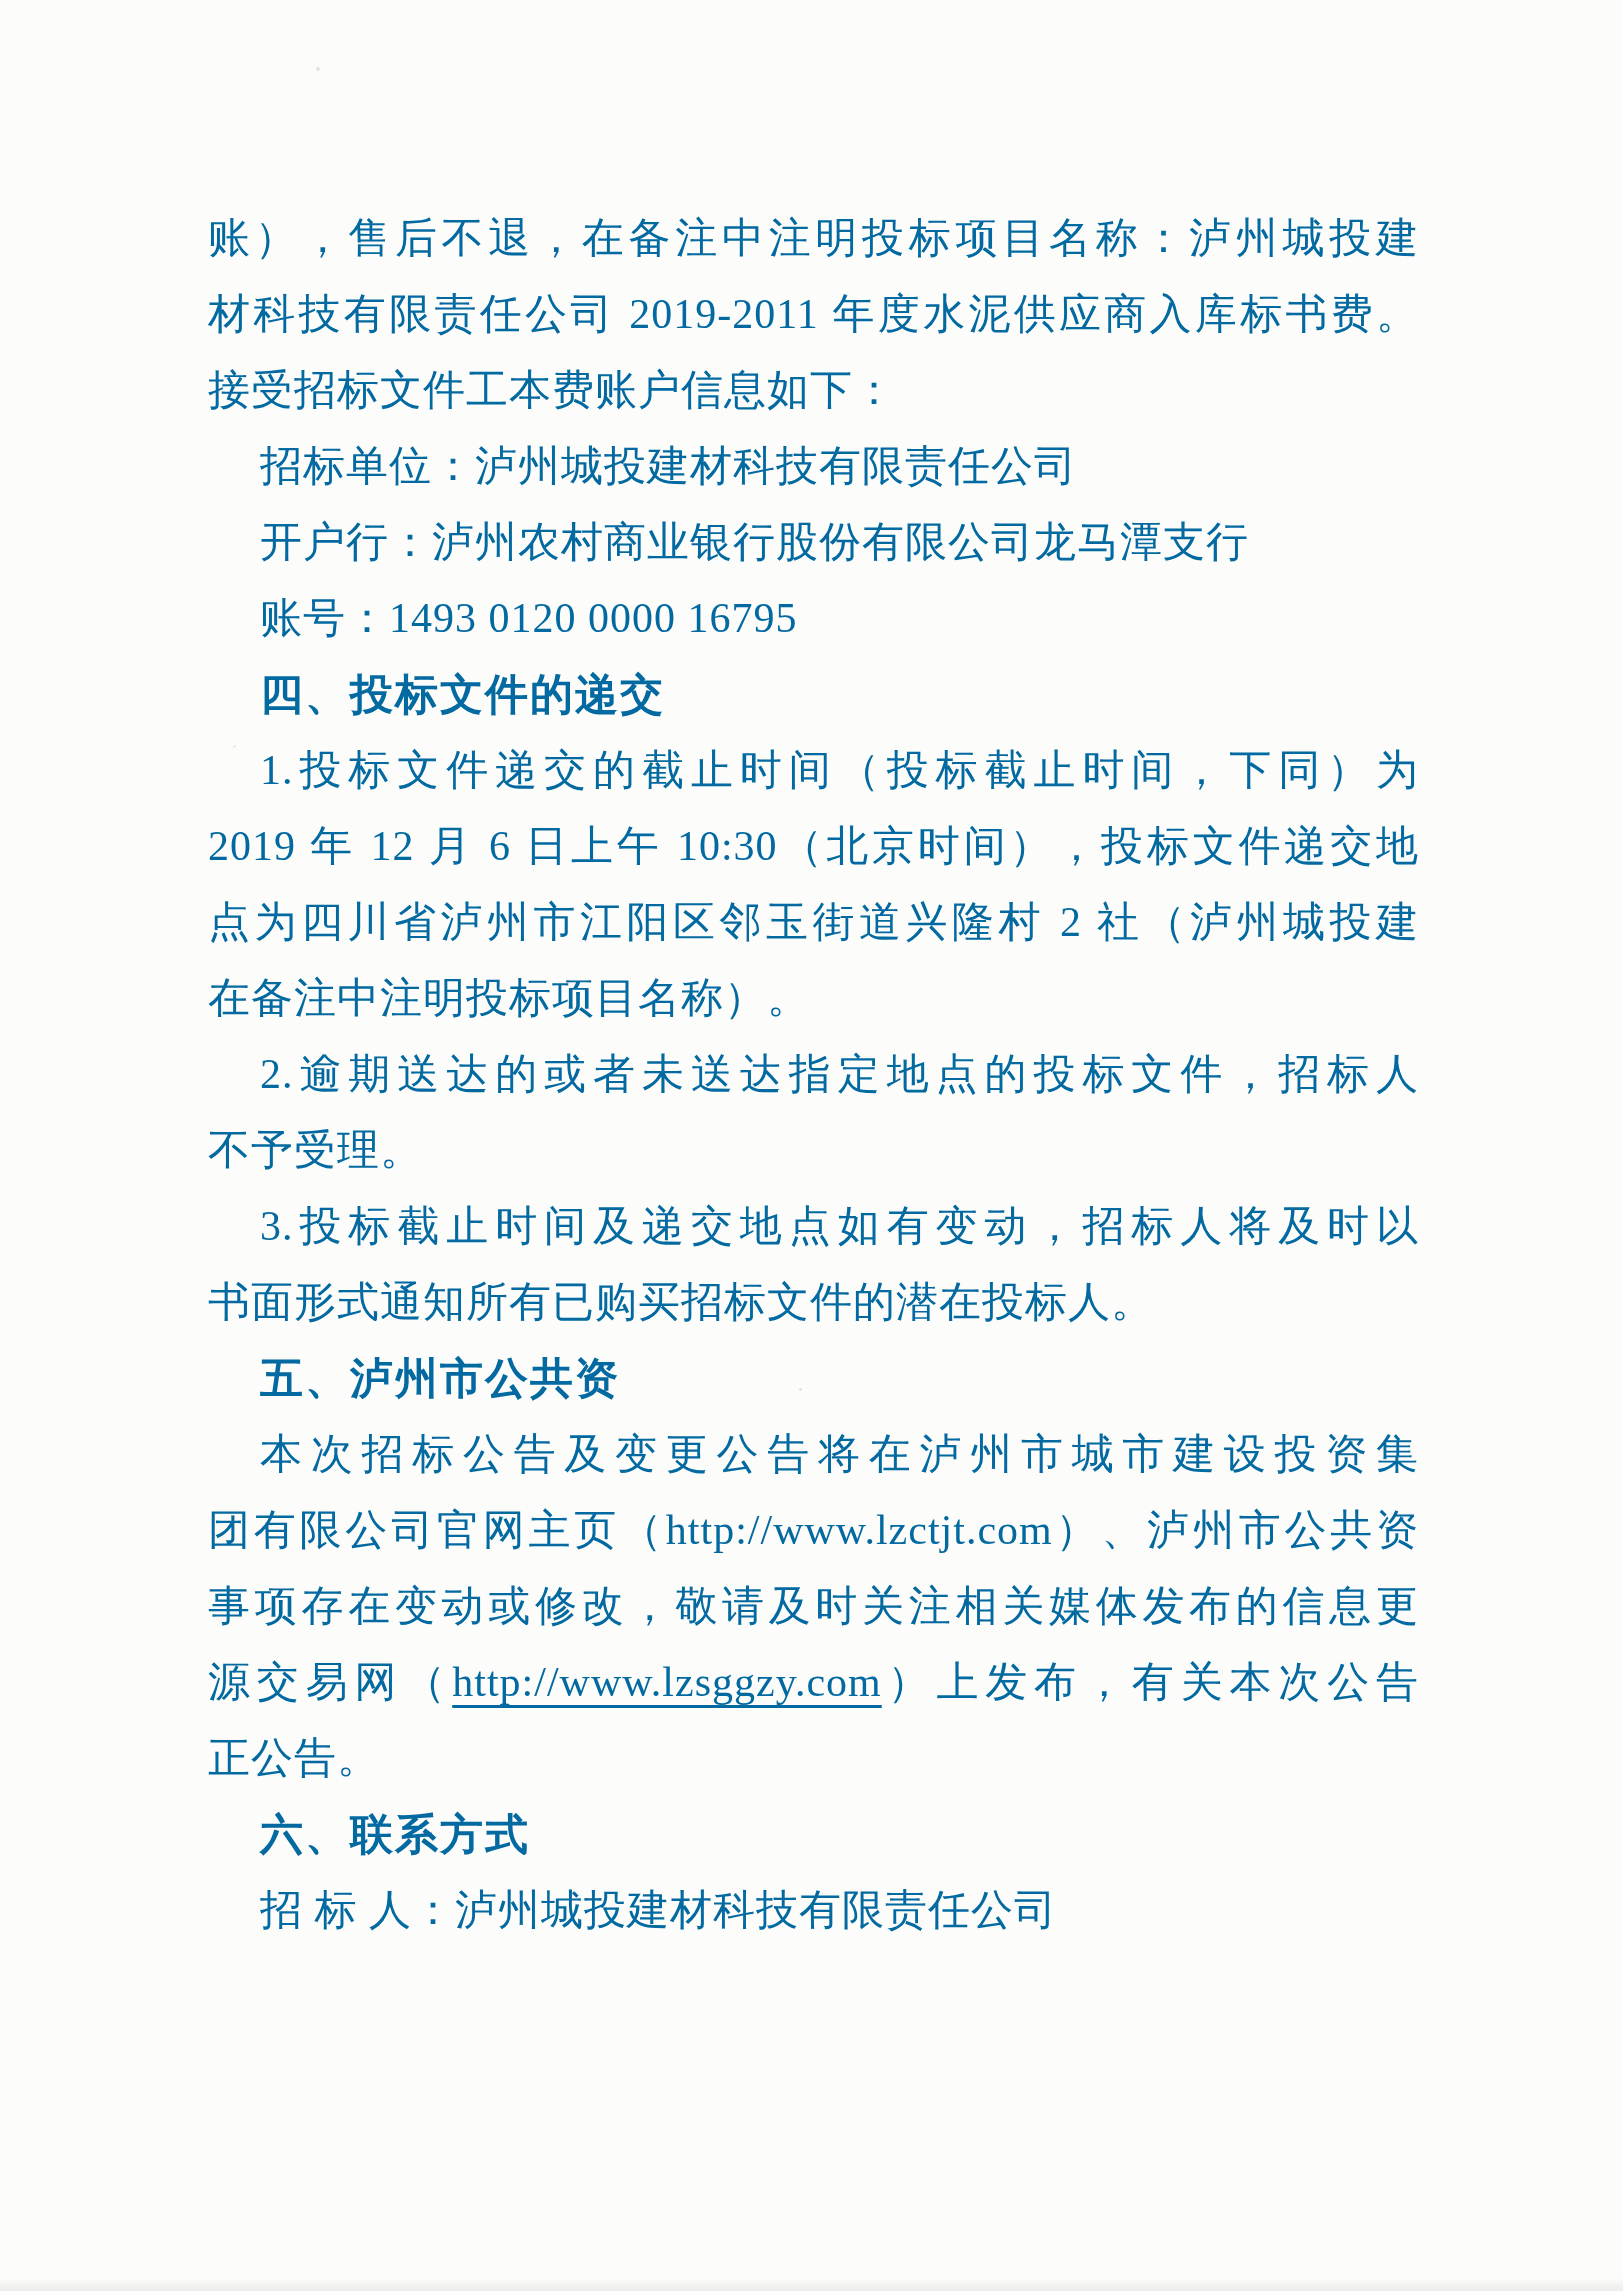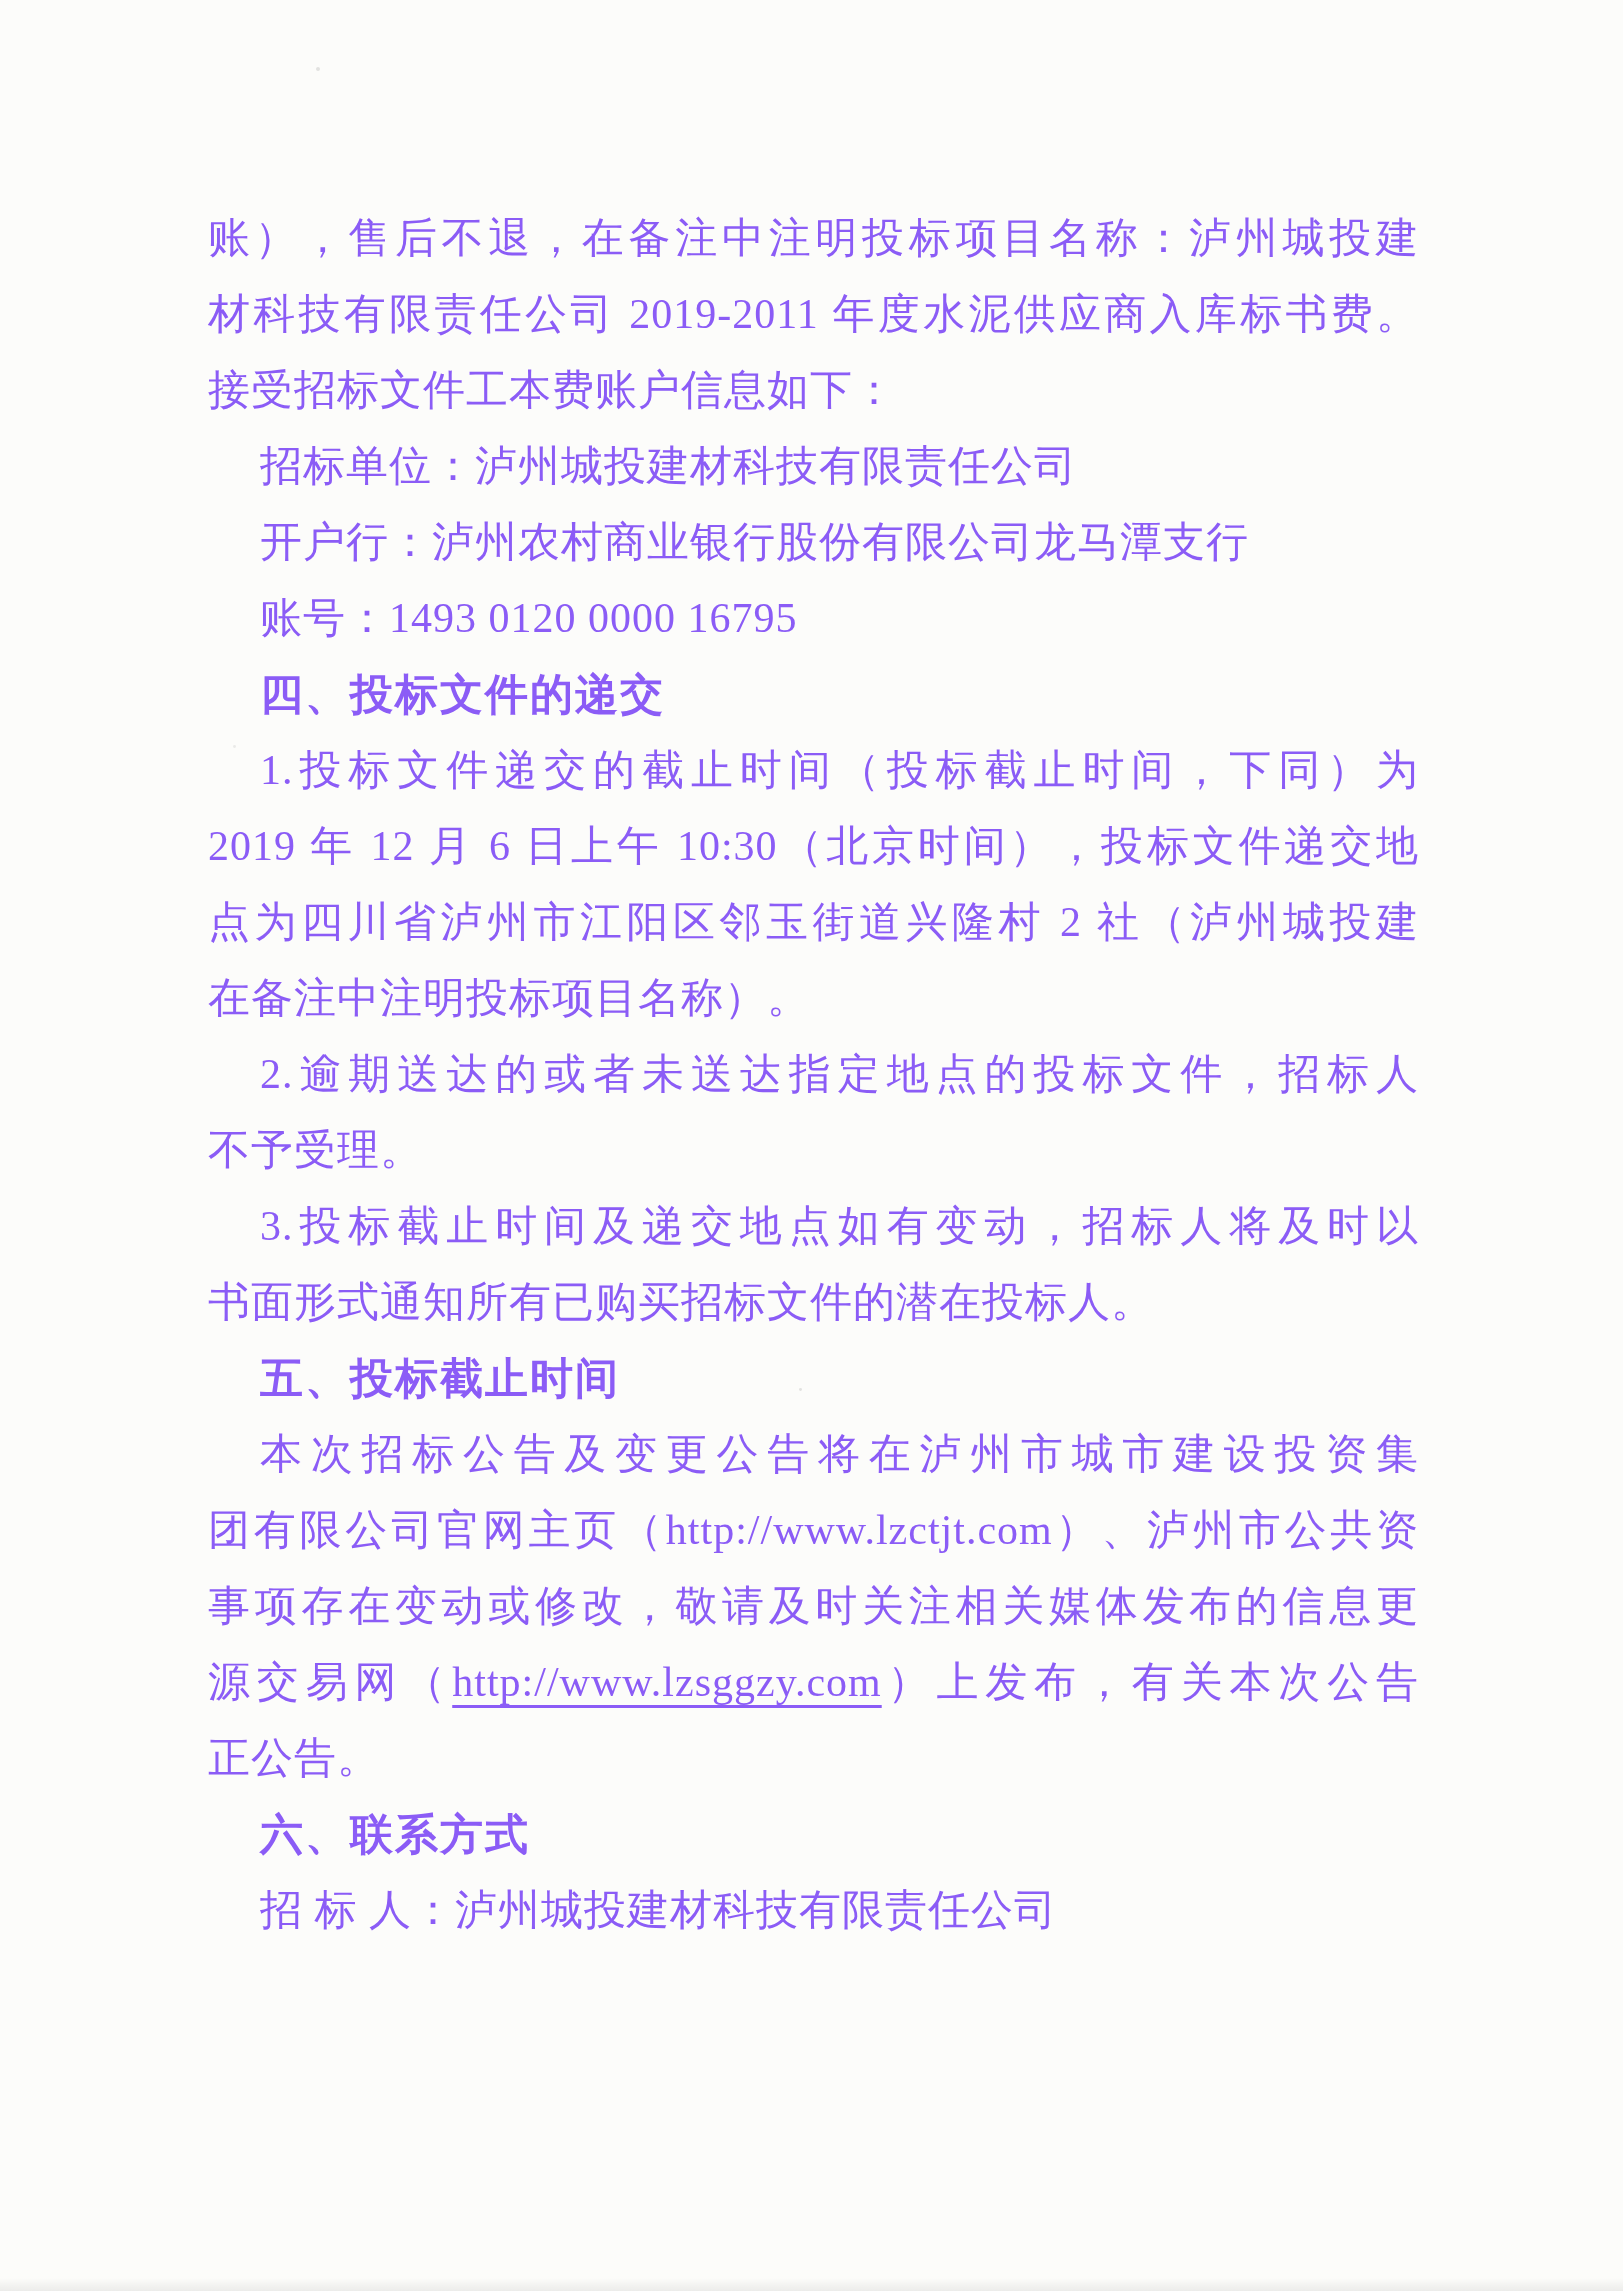--- a/index.html
+++ b/index.html
@@ -8,21 +8,21 @@
     background: #f4f4f2;
   }
   .page {
     position: relative;
     width: 1623px;
     height: 2292px;
     margin: 0 auto;
     background: #fcfcfa;
     overflow: hidden;
     font-family: "Liberation Serif", serif;
-    color: #8b5cf6;
+    color: #0369a1;
   }
   .content {
     position: absolute;
     left: 208px;
     top: 200px;
     width: 1211px;
   }
   .line {
     font-size: 42px;
     line-height: 76px;
@@ -82,21 +82,21 @@
     <div class="line indent">账号：1493 0120 0000 16795</div>
     <div class="line indent heading">四、投标文件的递交</div>
     <div class="line indent j">1.投标文件递交的截止时间（投标截止时间，下同）为</div>
     <div class="line j">2019 年 12 月 6 日上午 10:30（北京时间），投标文件递交地</div>
     <div class="line j">点为四川省泸州市江阳区邻玉街道兴隆村 2 社（泸州城投建</div>
     <div class="line">在备注中注明投标项目名称）。</div>
     <div class="line indent j">2.逾期送达的或者未送达指定地点的投标文件，招标人</div>
     <div class="line">不予受理。</div>
     <div class="line indent j">3.投标截止时间及递交地点如有变动，招标人将及时以</div>
     <div class="line">书面形式通知所有已购买招标文件的潜在投标人。</div>
-    <div class="line indent heading">五、投标截止时间</div>
+    <div class="line indent heading">五、泸州市公共资</div>
     <div class="line indent j">本次招标公告及变更公告将在泸州市城市建设投资集</div>
     <div class="line j">团有限公司官网主页（http://www.lzctjt.com）、泸州市公共资</div>
     <div class="line j">事项存在变动或修改，敬请及时关注相关媒体发布的信息更</div>
     <div class="line j"><span>源交易网（</span><span class="url-underline">http://www.lzsggzy.com</span><span>）上发布，有关本次公告</span></div>
     <div class="line">正公告。</div>
     <div class="line indent heading">六、联系方式</div>
     <div class="line indent">招 标 人：泸州城投建材科技有限责任公司</div>
 
   </div>
 

